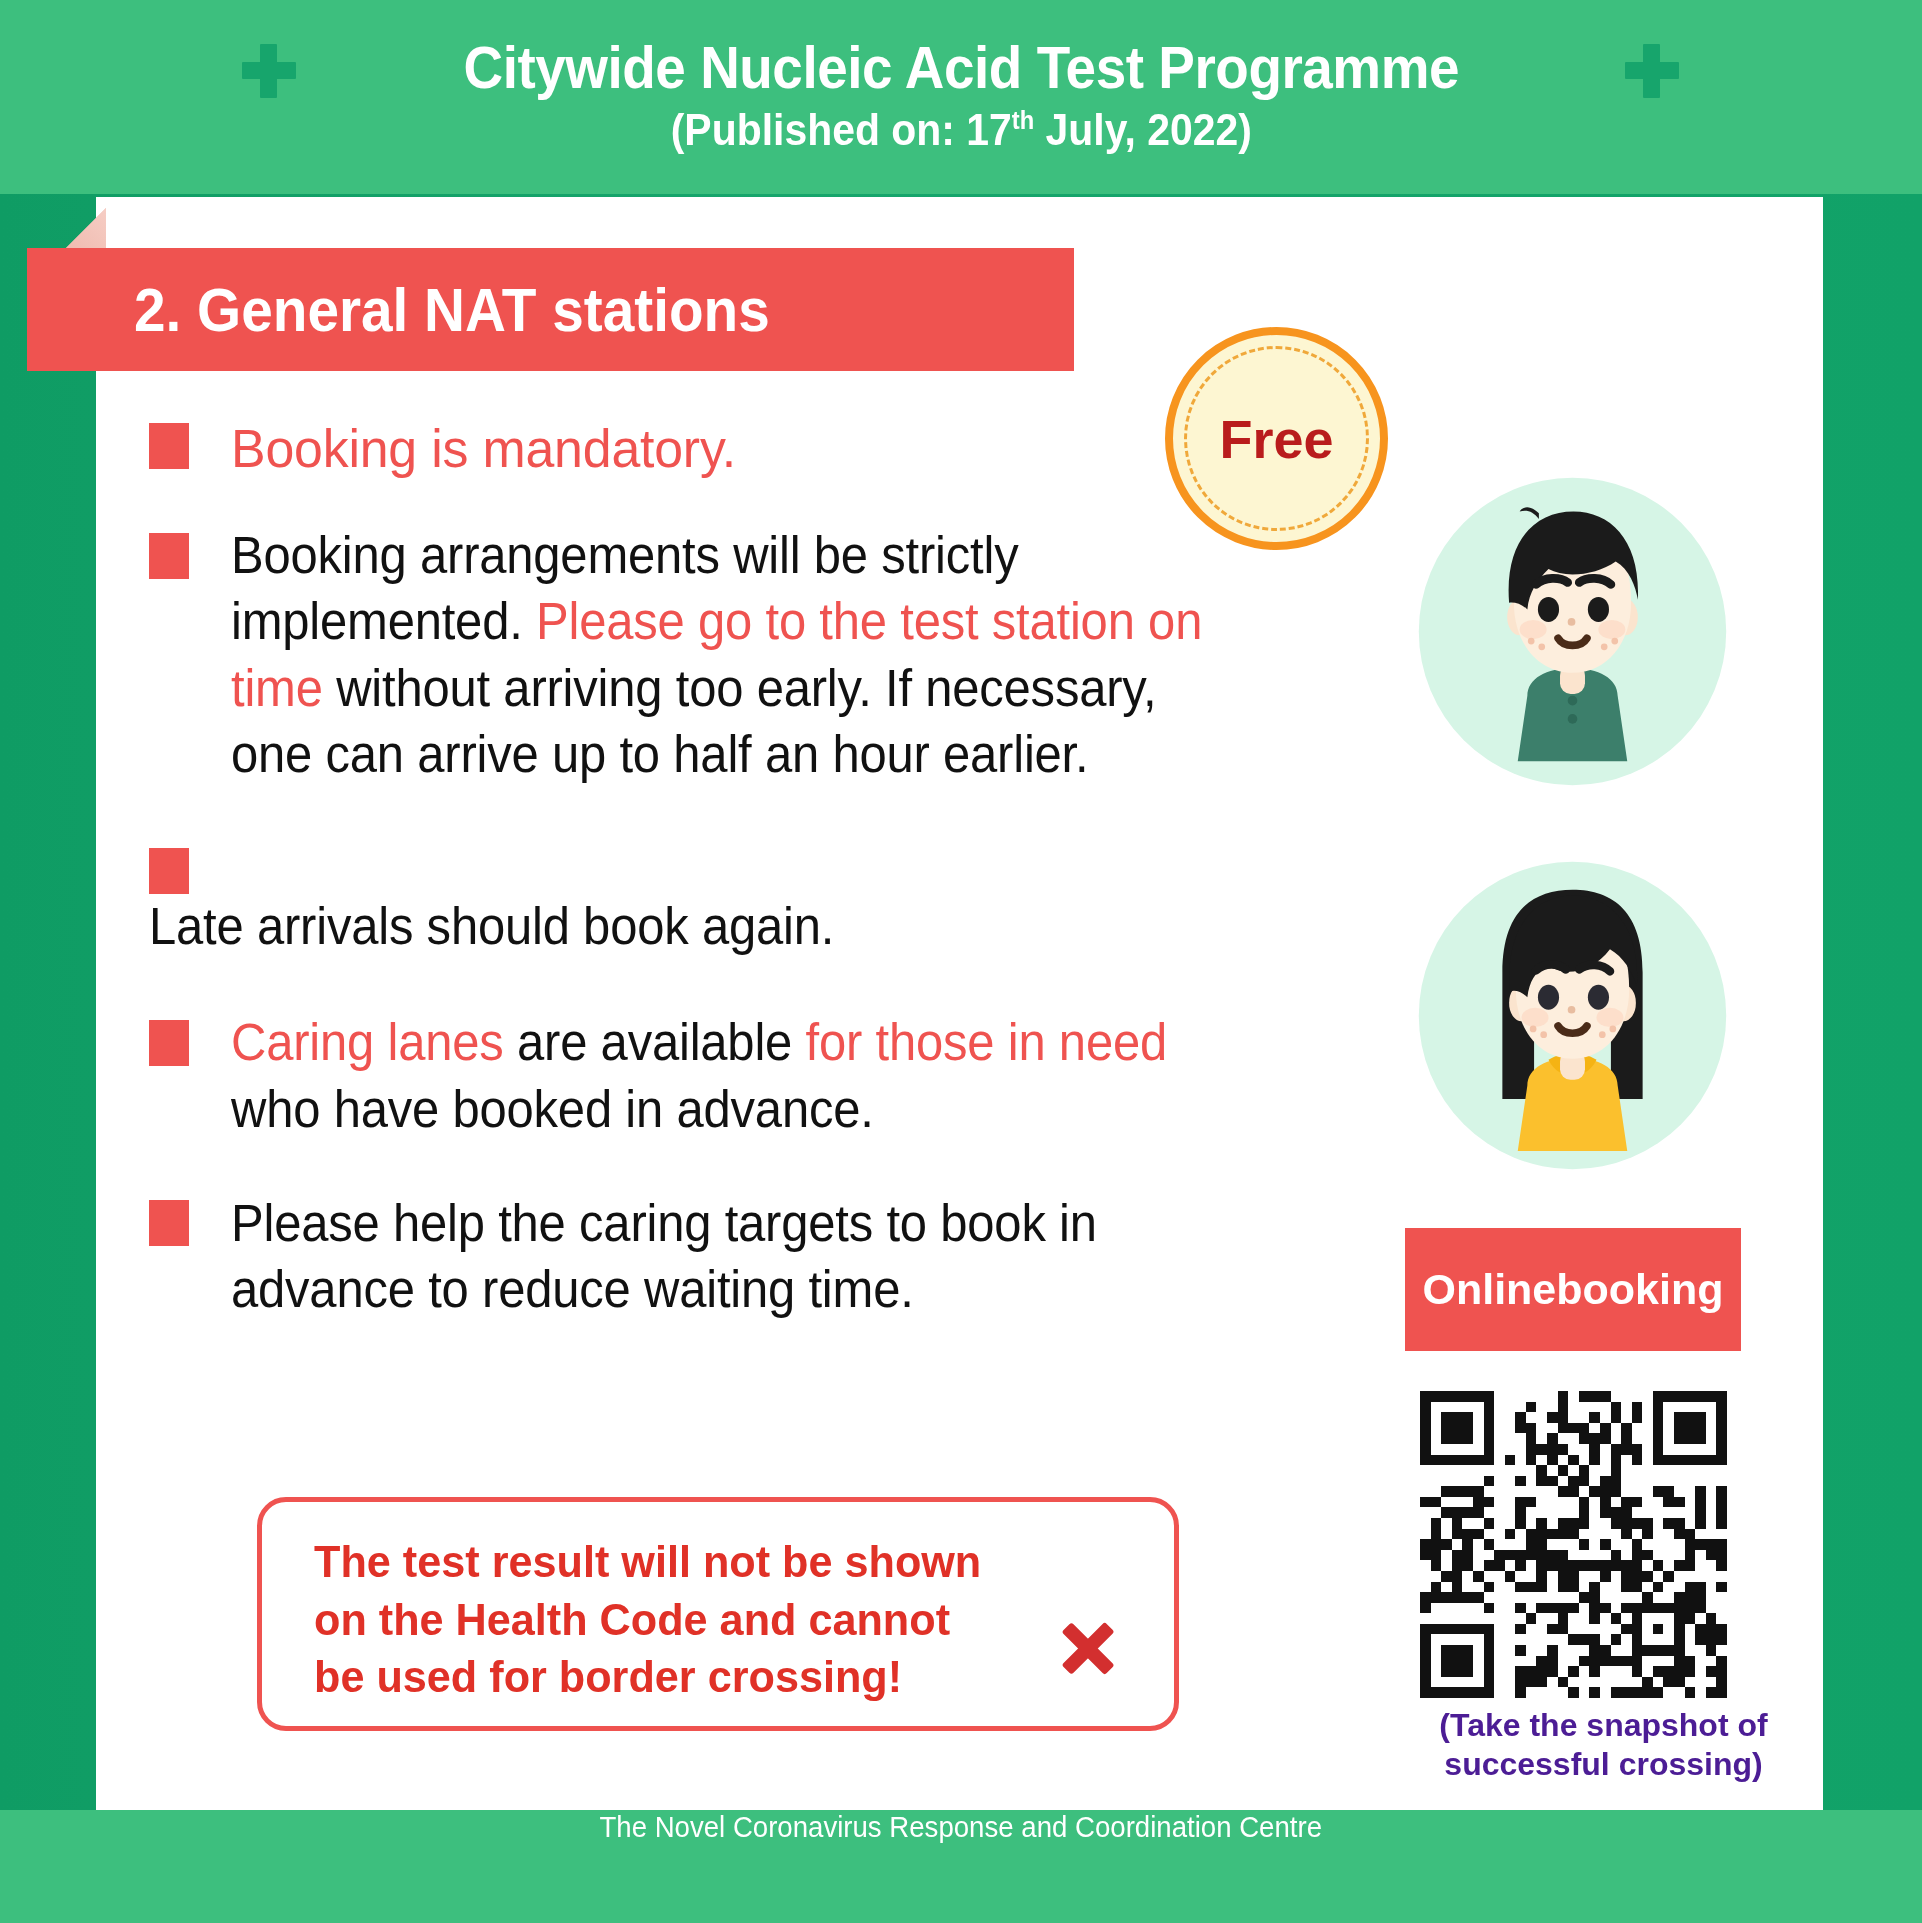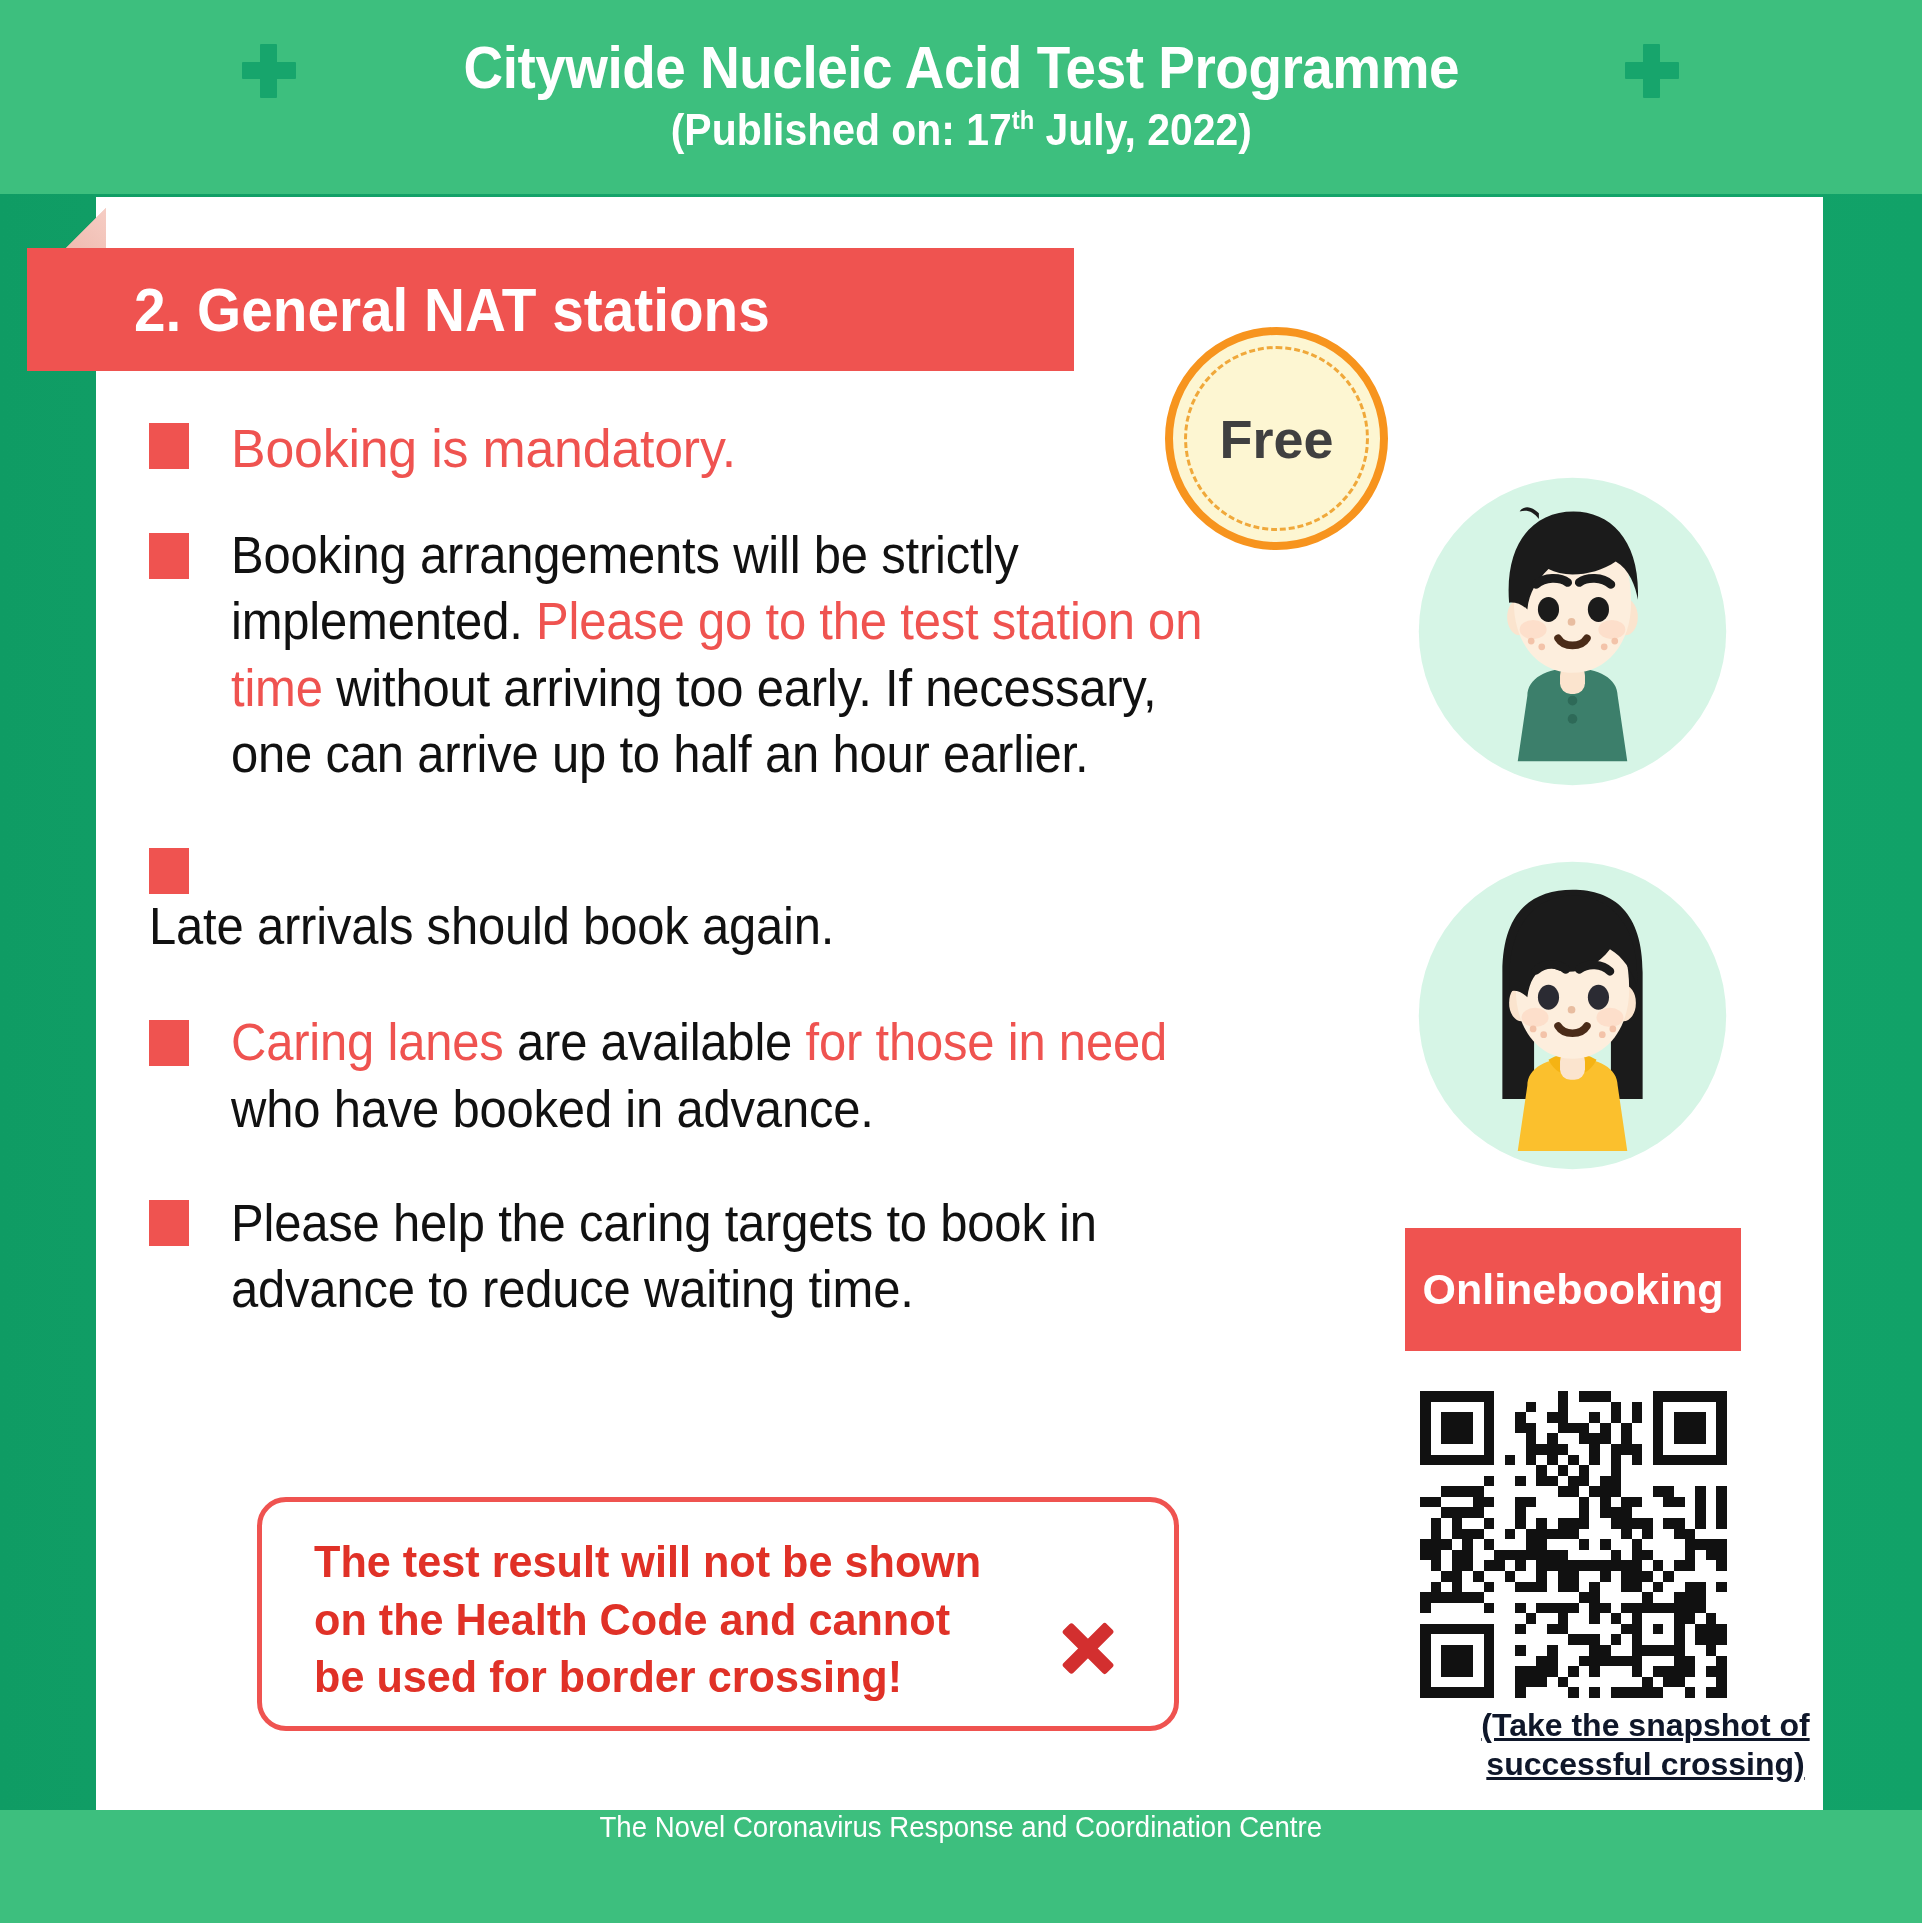--- a/index.html
+++ b/index.html
@@ -213,21 +213,21 @@
     left: 10.6px; top: 10.6px;
     right: 10.6px; bottom: 10.6px;
     border-radius: 50%;
     border: 3.8px dashed #f0a83a;
   }
   .free-badge-label {
     position: absolute;
     left: 0; right: 0; top: 50%;
     transform: translateY(-50%);
     text-align: center;
-    color: #404040;
+    color: #b91c1c;
     font-size: 54px;
     font-weight: 700;
   }
 
   
   .avatar {
     position: absolute;
     width: 317px;
     height: 317px;
     z-index: 14;
@@ -259,29 +259,28 @@
     position: absolute;
     left: 1420px; top: 1391px;
     width: 307px;
     height: 307px;
     z-index: 15;
     background: #ffffff;
   }
   .qr-wrap svg { display: block; width: 307px; height: 307px; }
   .qr-caption {
     position: absolute;
-    left: 1434px; top: 1706px;
+    left: 1392px; top: 1706px;
     width: 423px;
     text-align: center;
     font-size: 32px;
     font-weight: 700;
-    color: #0f172a;
+    color: #4c1d95;
     line-height: 1.22;
     z-index: 15;
-    text-decoration: underline;
   }
 
   
   .warning-box {
     position: absolute;
     left: 257px; top: 1497px;
     width: 922px;
     height: 234px;
     border: 5.8px solid #ef5350;
     border-radius: 29px;

